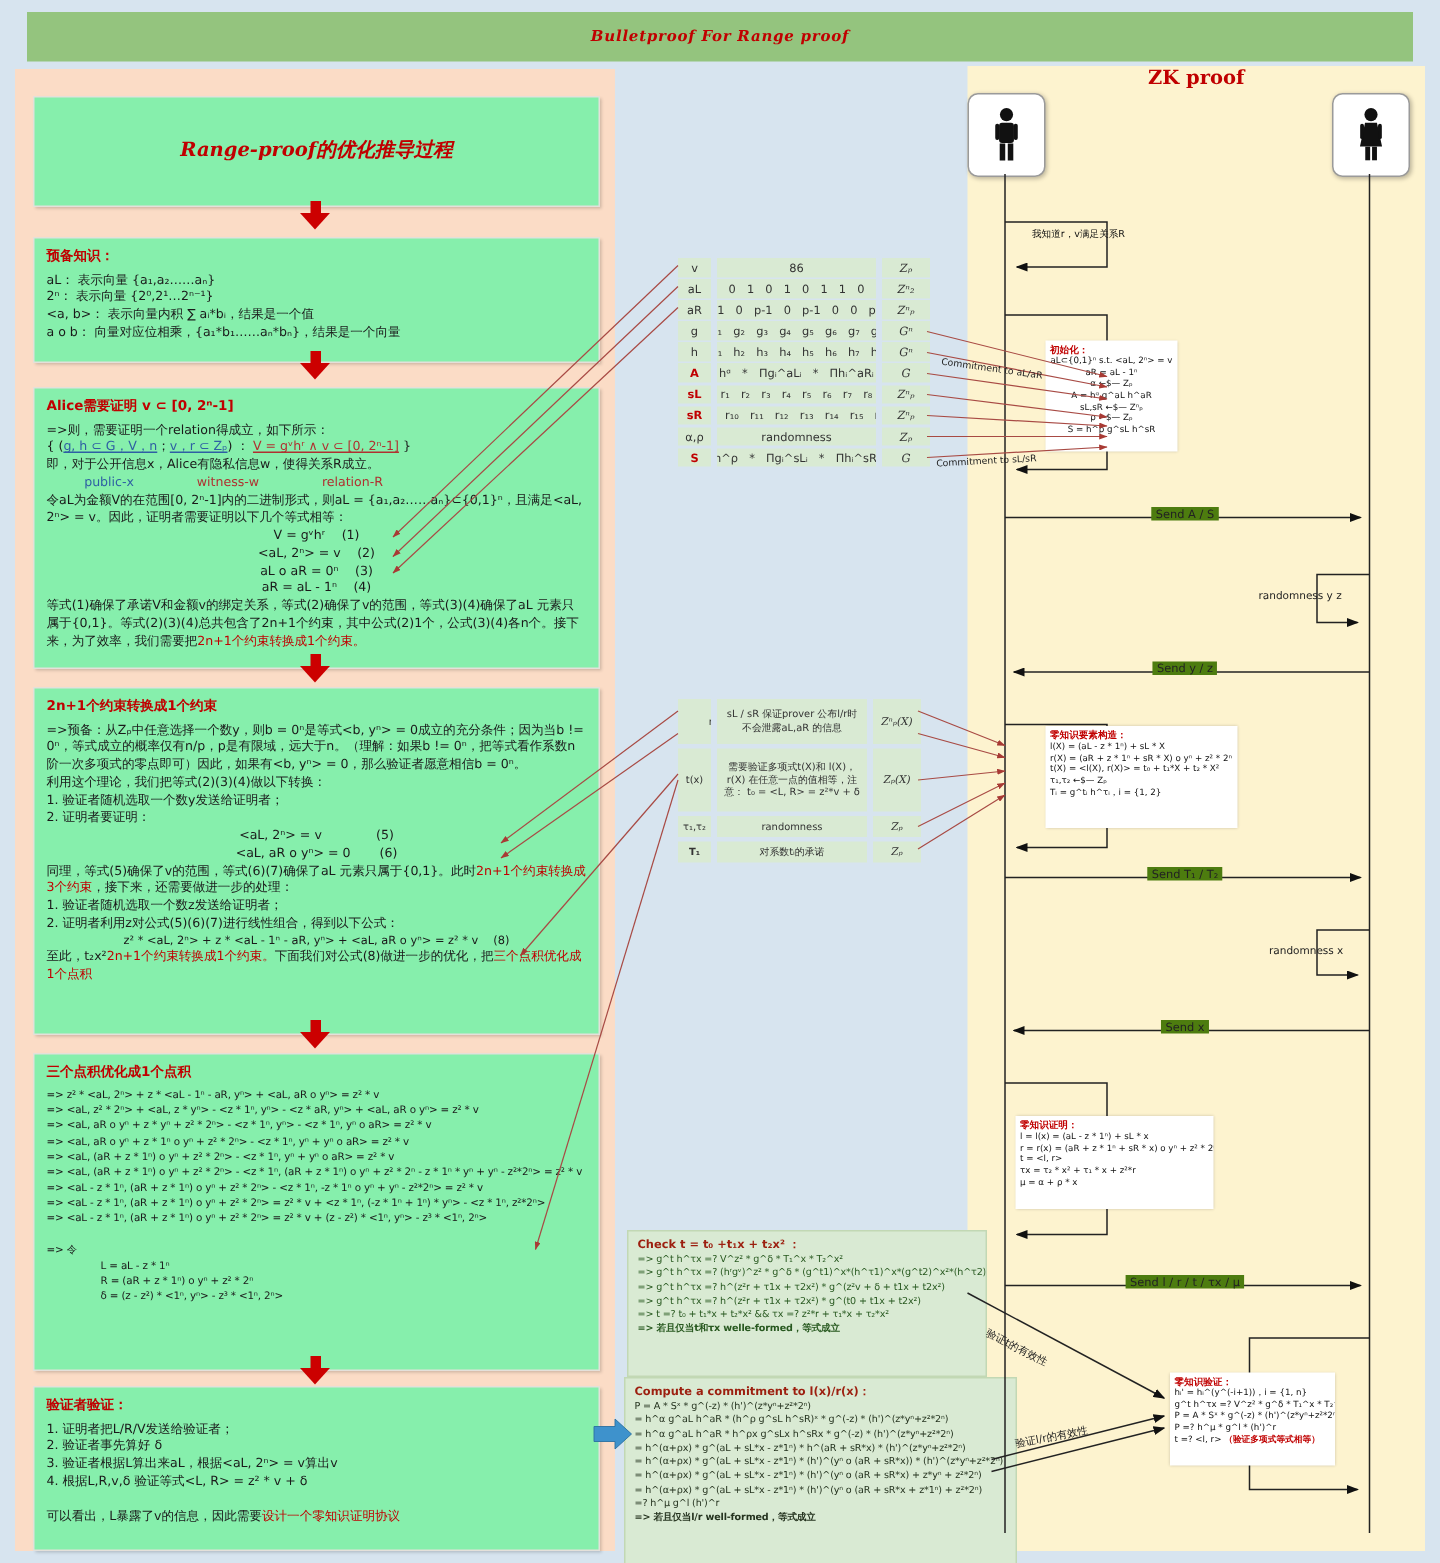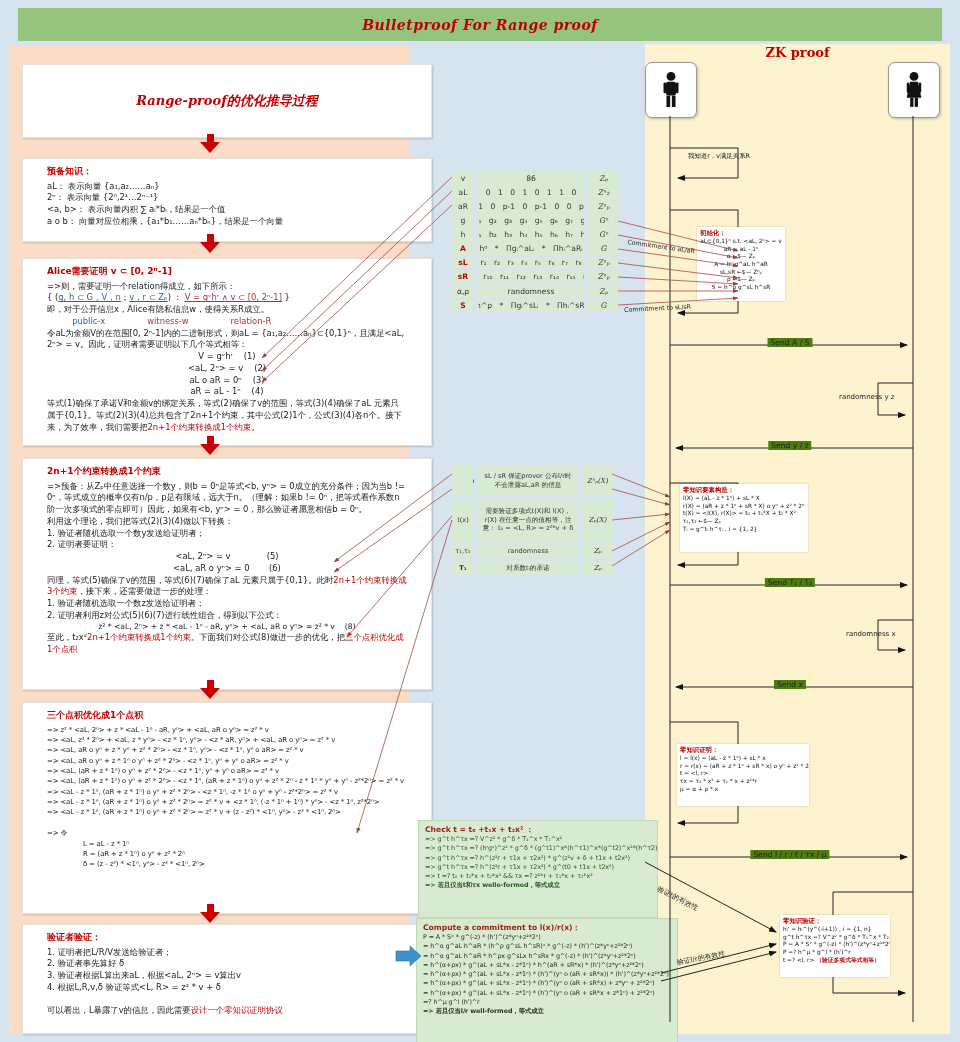--- a/index.html
+++ b/index.html
@@ -1,23 +1,23 @@
 <!DOCTYPE html>
 <html><head>
 <meta charset="utf-8">
 <style>
   html,body{margin:0;padding:0}
   body{width:960px;height:1042px;position:relative;background:#d7e4ef;font-family:"DejaVu Sans",sans-serif;overflow:hidden}
   .abs{position:absolute}
   
   .hdr{left:18px;top:8px;width:924px;height:33px;background:#94c47e;display:flex;align-items:center;justify-content:center}
-  .hdr span{color:#c00000;font-family:"DejaVu Serif",serif;font-style:italic;font-weight:bold;font-size:14px;letter-spacing:.5px}
+  .hdr span{color:#c00000;font-family:"DejaVu Serif",serif;font-style:italic;font-weight:bold;font-size:10px;letter-spacing:.5px}
   
   .lp{left:10px;top:46px;width:400px;height:988px;background:#fbdcc6}
-  .box{position:absolute;left:12px;width:360px;background:#ffffff;border:1px solid #e4e0da;box-shadow:1px 1px 2px rgba(0,0,0,.18);padding:6px 24px;font-size:8.4px;line-height:1.4;color:#1a1a1a;overflow:hidden}
+  .box{position:absolute;left:12px;width:360px;background:#86efac;border:1px solid #e4e0da;box-shadow:1px 1px 2px rgba(0,0,0,.18);padding:6px 8px;font-size:8.4px;line-height:1.4;color:#1a1a1a;overflow:hidden}
   .tbox{display:flex;align-items:center;justify-content:center}
   .tbox span{color:#c00000;font-family:"DejaVu Serif",serif;font-style:italic;font-weight:bold;font-size:13px}
   .bt{color:#c00000;font-weight:bold;font-size:9px;margin-bottom:3px}
   .r{color:#c00000}.dr{color:#b03030}.bl{color:#2e5fa3}.u{text-decoration:underline}.b{font-weight:bold}
   .ctr{text-align:center}.ind{padding-left:36px}.sm{font-size:7.6px}
   .fml{font-size:6.9px;white-space:nowrap;letter-spacing:-.1px;line-height:1.5}
   
   .dar{left:50%;transform:translateX(-50%);width:22px;text-align:center}
   .dar .stem{display:block;margin:0 auto;width:7px;height:8px;background:#cc0000}
   .dar .tip{display:block;margin:0 auto;width:0;height:0;border-left:10px solid transparent;border-right:10px solid transparent;border-top:11px solid #cc0000}
@@ -313,21 +313,21 @@
   <div>
       <div class="nl">aL⊂{0,1}ⁿ s.t. &lt;aL, 2ⁿ&gt; = v</div>
       <div class="nl">aR = aL - 1ⁿ</div>
       <div class="nl">α ←$— Zₚ</div>
       <div class="nl">A = hᵅ g^aL h^aR</div>
       <div class="nl">sL,sR ←$— Zⁿₚ</div>
       <div class="nl">ρ ←$— Zₚ</div>
       <div class="nl">S = h^ρ g^sL h^sR</div>
     </div>
 </div>
-<div class="note" style="left:680px;top:484px;width:122px;height:64px">
+<div class="note" style="left:697px;top:484px;width:122px;height:64px">
   <div class="nt">零知识要素构造：</div>
   <div>
       <div class="nl">l(X) = (aL - z * 1ⁿ) + sL * X</div>
       <div class="nl">r(X) = (aR + z * 1ⁿ + sR * X) o yⁿ + z² * 2ⁿ</div>
       <div class="nl">t(X) = &lt;l(X), r(X)&gt; = t₀ + t₁*X + t₂ * X²</div>
       <div class="nl">τ₁,τ₂ ←$— Zₚ</div>
       <div class="nl">Tᵢ = g^tᵢ h^τᵢ，i = {1, 2}</div>
     </div>
 </div>
 <div class="note" style="left:677px;top:744px;width:126px;height:58px">

